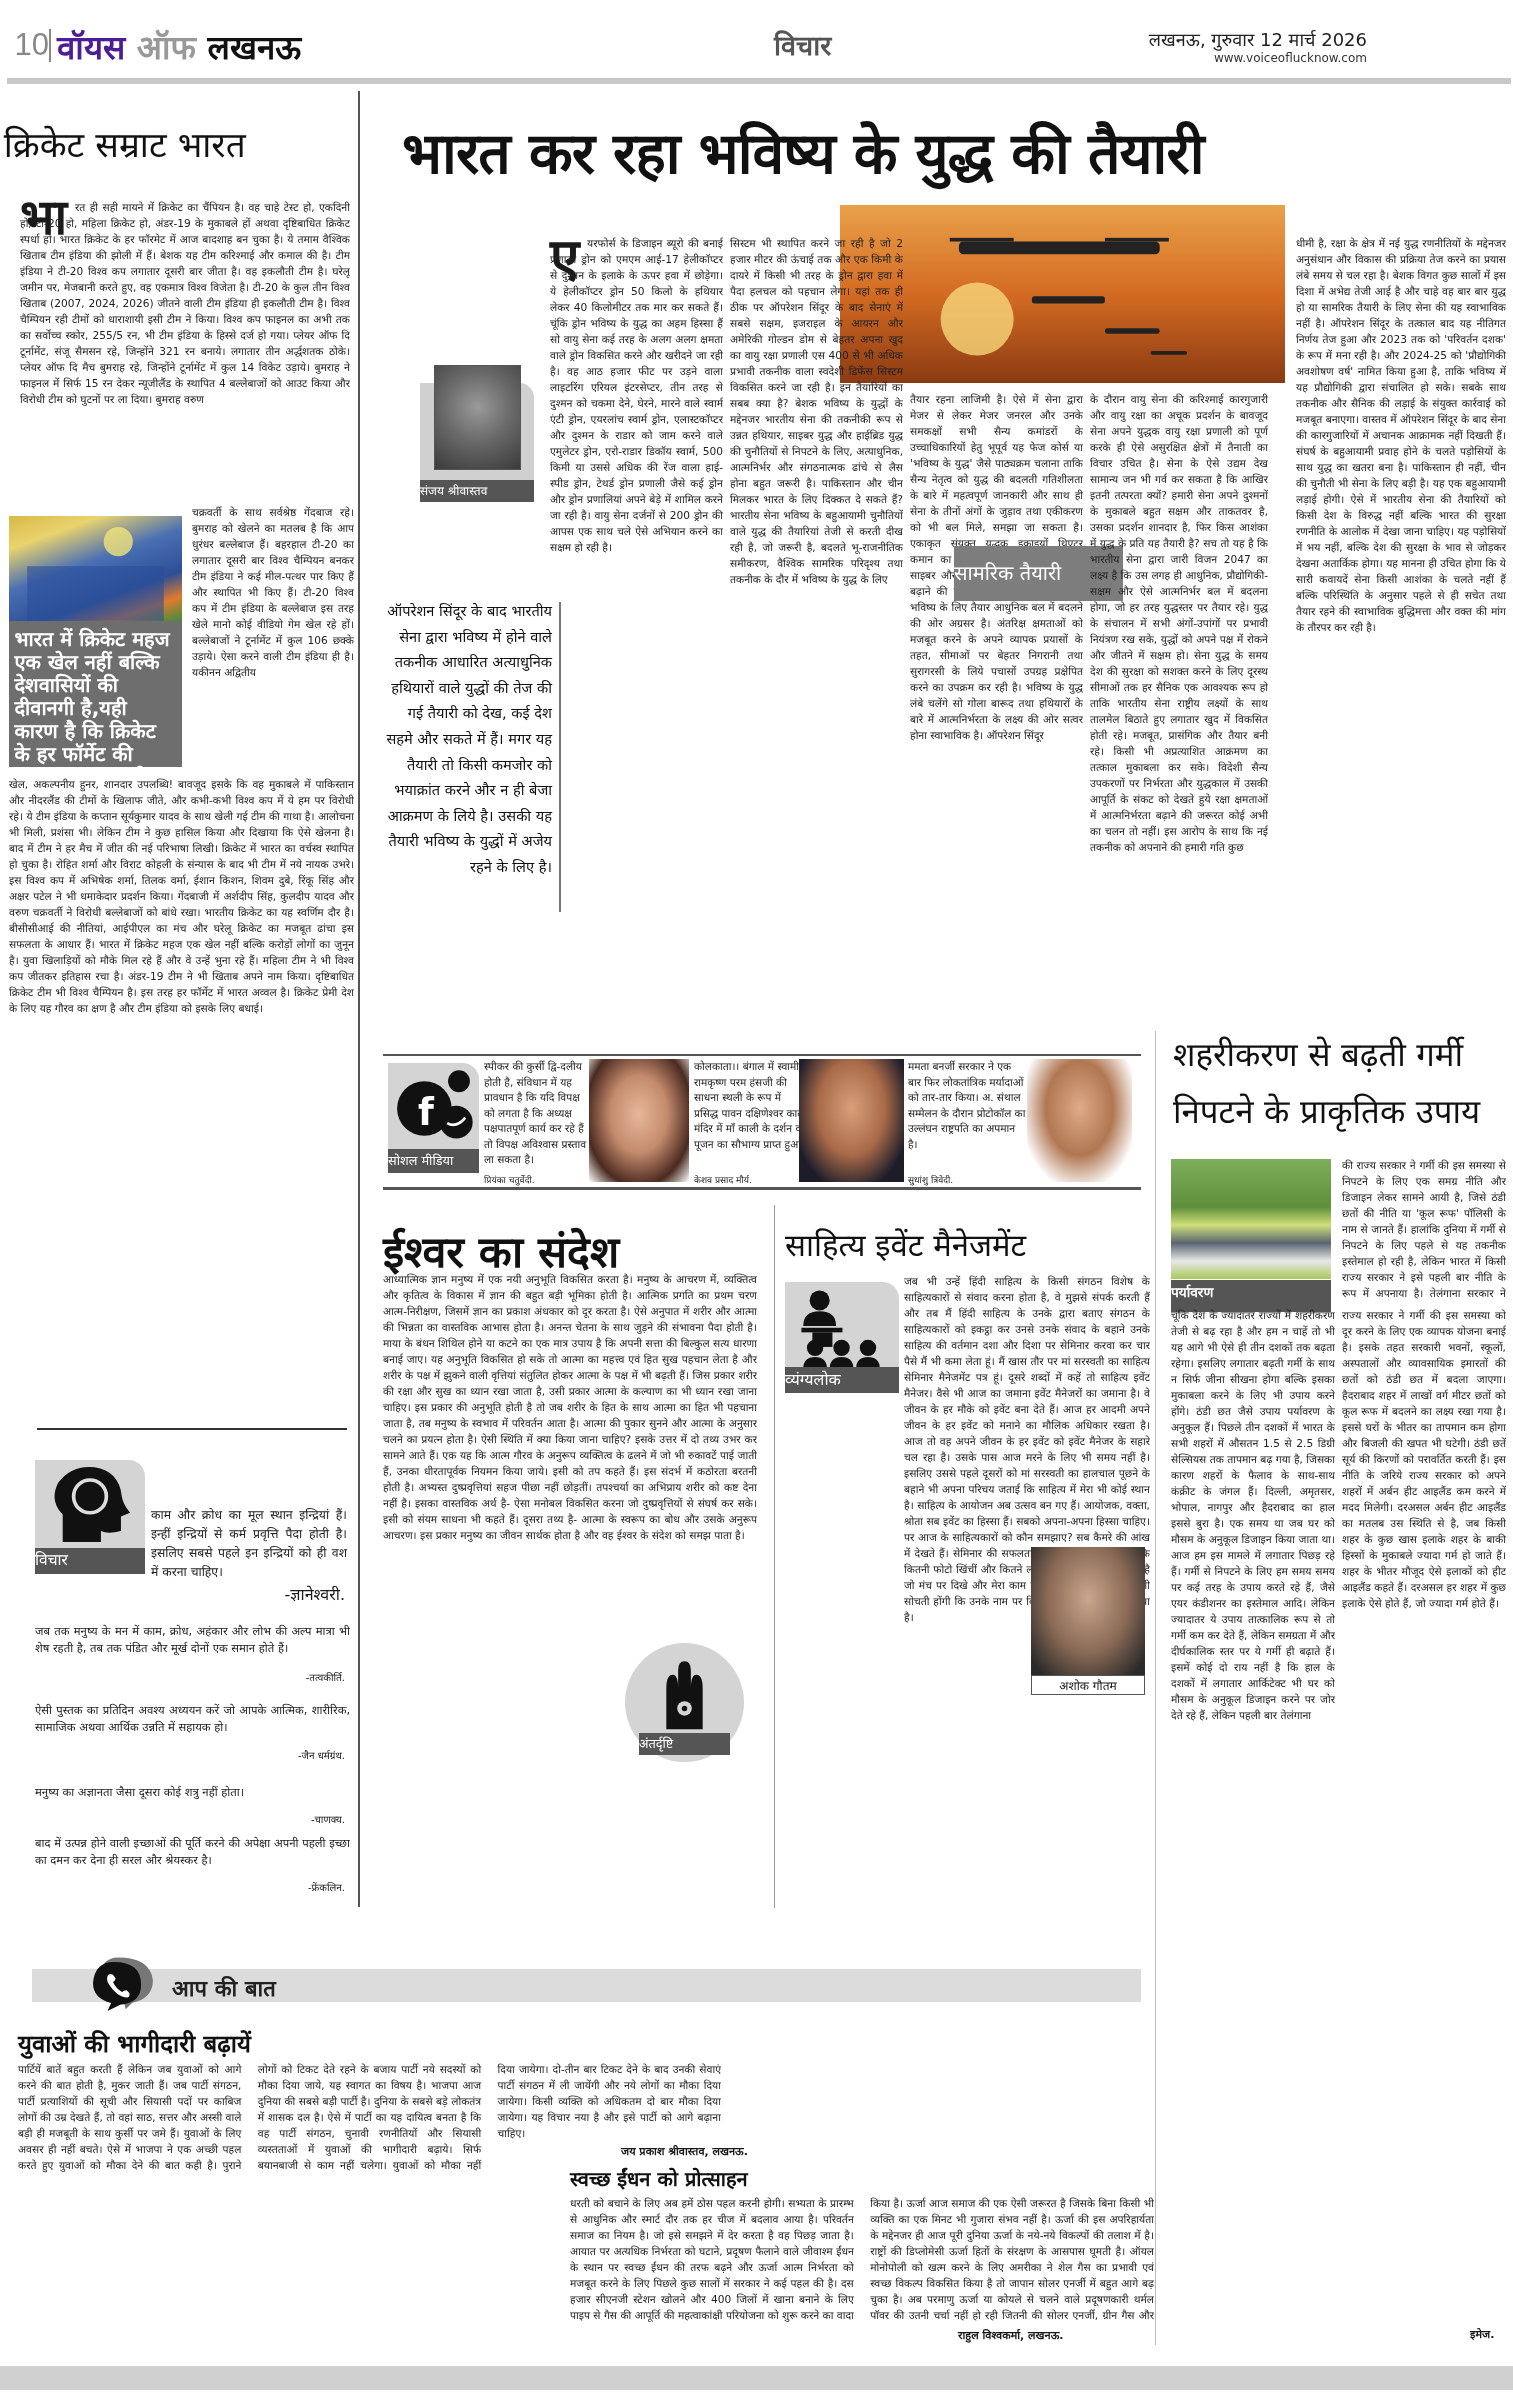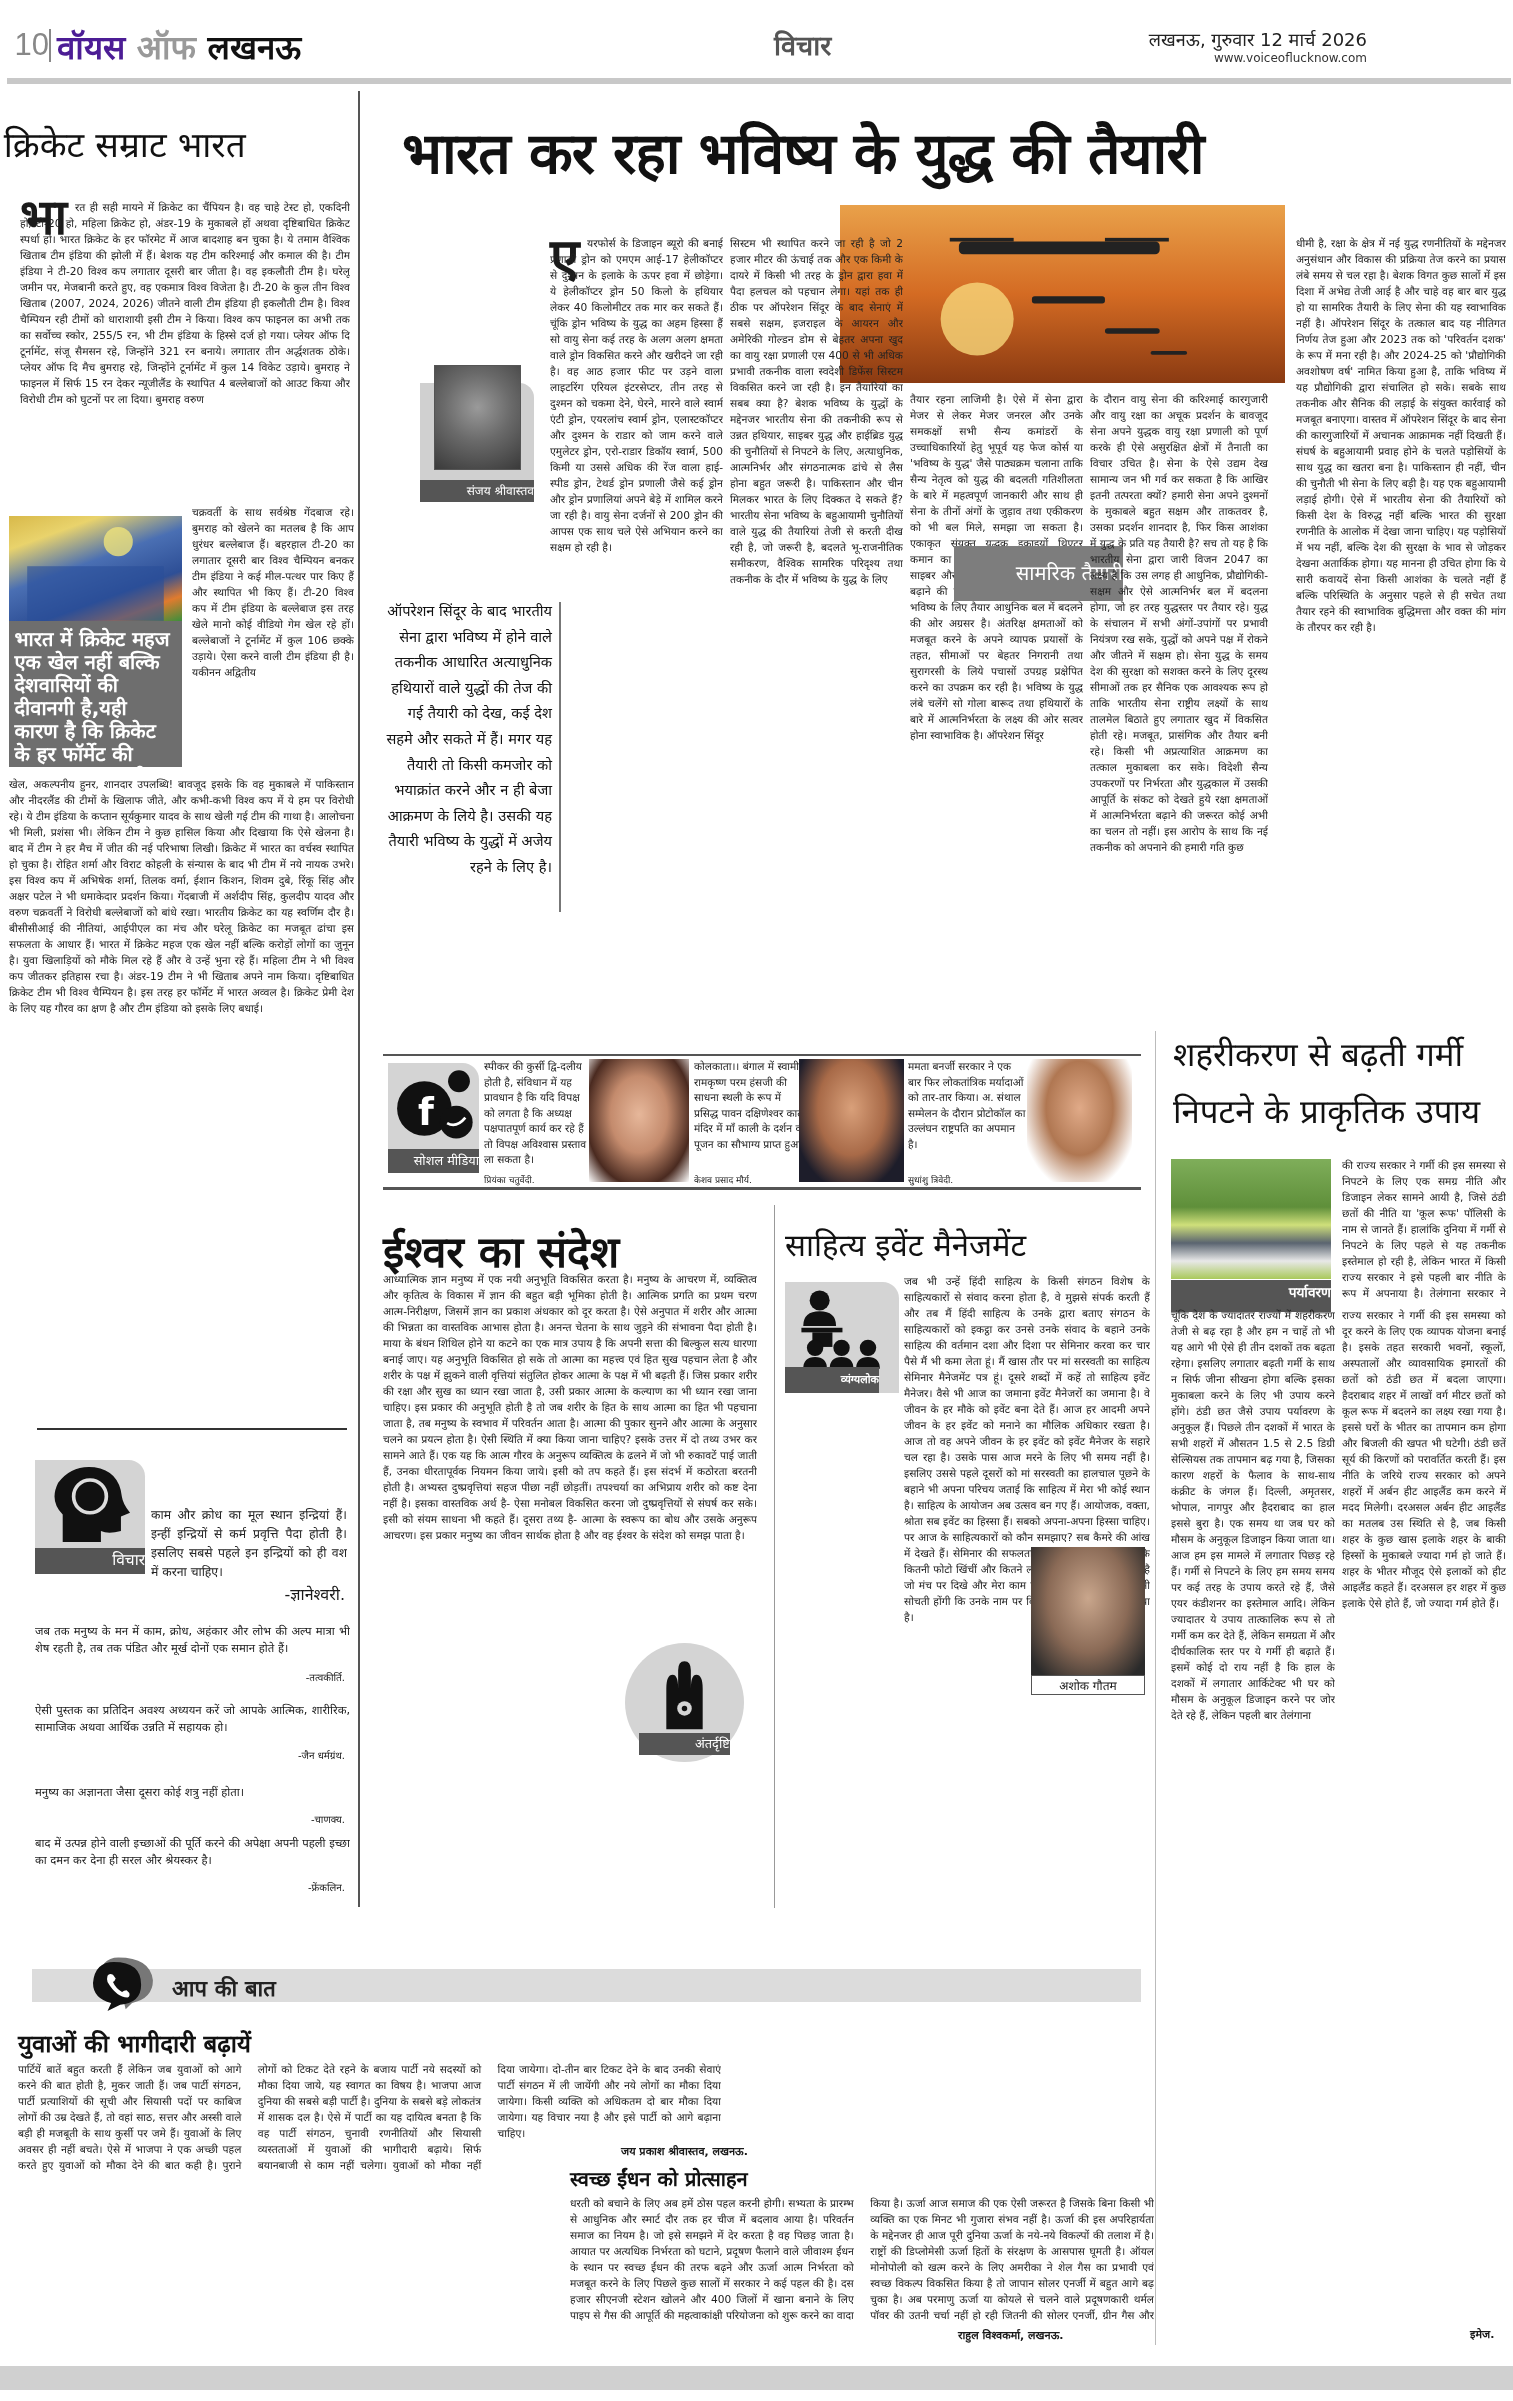--- a/index.html
+++ b/index.html
@@ -3,21 +3,21 @@
 <meta charset="utf-8">
 <style>
 *{box-sizing:border-box;margin:0;padding:0}
 body{width:1513px;height:2401px;background:#fff;font-family:"DejaVu Sans","Liberation Sans",sans-serif;color:#1a1a1a;position:relative;overflow:hidden}
 .abs{position:absolute}
 .txt{font-size:11.4px;line-height:17px;text-align:justify;color:#222;overflow:hidden;word-break:break-word}
 .txt.sm{font-size:10.6px;line-height:16px}
 .hr{position:absolute;background:#777}
 .vr{position:absolute;background:#555;width:1.8px}
 .gray-bar{position:absolute;background:#c8c8c8}
-.banner{position:absolute;background:#555;color:#fff;text-align:right;font-weight:bold}
+.banner{position:absolute;background:#555;color:#fff;text-align:left;font-weight:bold}
 .icon-box{position:absolute;background:#d4d4d4;border-radius:0 16.4px 0 0}
 .photo{position:absolute;overflow:hidden}
 h1,h2,h3{font-weight:bold;color:#111}
 </style>
 </head>
 <body>
 
 <div class="abs" style="left:0;top:0;width:1513px;height:73px">
   <div class="abs" style="left:14.6px;top:27px;font-size:31px;font-weight:normal;color:#888;font-family:'Liberation Sans',sans-serif">10</div>
   <div class="abs" style="left:49px;top:29px;width:1.8px;height:33px;background:#888"></div>
@@ -156,21 +156,21 @@
   <svg width="114" height="87" viewBox="0 0 125 95">
       <circle cx="38" cy="20" r="11" fill="#111"></circle>
       <path d="M20 48 Q20 32 38 32 Q56 32 56 48 Z" fill="#111"></path>
       <rect x="18" y="50" width="45" height="5" fill="#111"></rect>
       <rect x="30" y="55" width="22" height="16" fill="#111"></rect>
       <circle cx="33" cy="72" r="9" fill="#111"></circle>
       <circle cx="62" cy="72" r="9" fill="#111"></circle>
       <circle cx="91" cy="72" r="9" fill="#111"></circle>
       <path d="M20 95 Q20 82 33 82 Q46 82 46 95 Z M49 95 Q49 82 62 82 Q75 82 75 95 Z M78 95 Q78 82 91 82 Q104 82 104 95 Z" fill="#111"></path>
     </svg>
-  <div class="banner" style="left:0;bottom:0;width:94px;height:25.6px;line-height:25.6px;font-size:11px;font-weight:bold">व्यंग्यलोक</div>
+  <div class="banner" style="left:0;bottom:0;width:114px;height:25.6px;line-height:25.6px;font-size:16px;font-weight:normal">व्यंग्यलोक</div>
 </div>
 <div class="abs txt sm" style="left:904px;top:1273px;width:246px;height:639px">जब भी उन्हें हिंदी साहित्य के किसी संगठन विशेष के साहित्यकारों से संवाद करना होता है, वे मुझसे संपर्क करती हैं और तब मैं हिंदी साहित्य के उनके द्वारा बताए संगठन के साहित्यकारों को इकट्ठा कर उनसे उनके संवाद के बहाने उनके साहित्य की वर्तमान दशा और दिशा पर सेमिनार करवा कर चार पैसे मैं भी कमा लेता हूं। मैं खास तौर पर मां सरस्वती का साहित्य सेमिनार मैनेजमेंट पत्र हूं। दूसरे शब्दों में कहें तो साहित्य इवेंट मैनेजर। वैसे भी आज का जमाना इवेंट मैनेजरों का जमाना है। वे जीवन के हर मौके को इवेंट बना देते हैं। आज हर आदमी अपने जीवन के हर इवेंट को मनाने का मौलिक अधिकार रखता है। आज तो वह अपने जीवन के हर इवेंट को इवेंट मैनेजर के सहारे चल रहा है। उसके पास आज मरने के लिए भी समय नहीं है। इसलिए उससे पहले दूसरों को मां सरस्वती का हालचाल पूछने के बहाने भी अपना परिचय जताई कि साहित्य में मेरा भी कोई स्थान है। साहित्य के आयोजन अब उत्सव बन गए हैं। आयोजक, वक्ता, श्रोता सब इवेंट का हिस्सा हैं। सबको अपना-अपना हिस्सा चाहिए। पर आज के साहित्यकारों को कौन समझाए? सब कैमरे की आंख में देखते हैं। सेमिनार की सफलता इस बात से नापी जाती है कि कितनी फोटो खिंचीं और कितने लाइक मिले। अब साहित्य वही है जो मंच पर दिखे और मेरा काम है मंच सजाना। मां सरस्वती भी सोचती होंगी कि उनके नाम पर कितना बड़ा बाजार खड़ा हो गया है।</div>
 <div class="photo" style="left:1031px;top:1547px;width:114px;height:128px;background:radial-gradient(ellipse at 50% 40%,#c9a68c 0,#8a6a56 50%,#2a2a2a 90%)"></div>
 <div class="abs" style="left:1031px;top:1675px;width:114px;height:20px;line-height:20px;text-align:center;font-size:12px;background:#fff;border:0.9px solid #555">अशोक गौतम</div>
 
 <div class="gray-bar" style="left:32px;top:1969px;width:1109px;height:33px;background:#dcdcdc"></div>
 <svg class="abs" style="left:91px;top:1953px" width="73" height="59" viewBox="0 0 80 65">
     <path d="M30 5 Q65 5 68 30 Q68 50 45 55 L38 62 L36 54 Q8 50 8 30 Q10 5 30 5Z" fill="#777"></path>
     <path d="M25 10 Q55 10 55 35 Q55 55 32 57 L18 64 L22 55 Q2 50 2 33 Q4 10 25 10Z" fill="#111"></path>
     <path d="M18 25 Q20 22 24 24 L27 28 Q26 31 24 32 Q27 39 34 43 Q36 41 39 41 L42 44 Q43 48 40 49 Q28 49 18 32 Q17 28 18 25Z" fill="#fff"></path>

